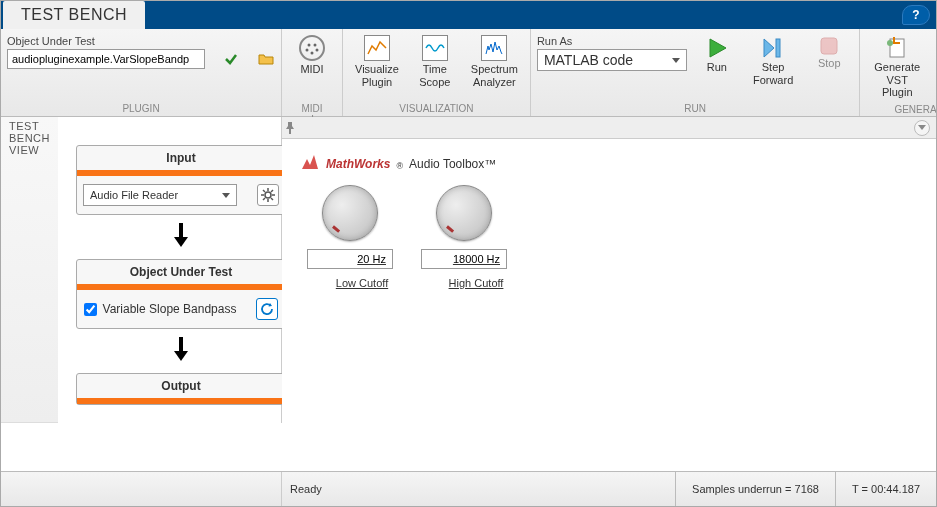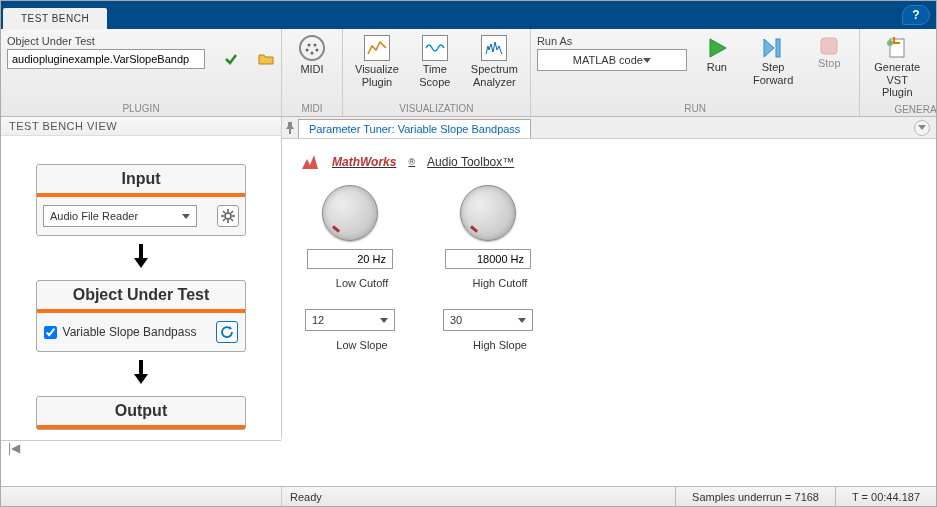--- a/index.html
+++ b/index.html
@@ -1,85 +1,85 @@
 <!DOCTYPE html>
 <html><head>
 <meta charset="utf-8">
 <style>
 * { box-sizing: border-box; margin: 0; padding: 0; }
 body { font-family: Arial, sans-serif; font-size: 12px; color: #333; background: #fff; width: 937px; height: 507px; overflow: hidden; display: flex; flex-direction: column; border: 1px solid #aaa; }
 
 
 .top-tabs { background: #004b87; height: 28px; display: flex; align-items: flex-end; padding-left: 2px; }
-.top-tab { background: #f0f0f0; color: #333; padding: 5px 18px; font-size: 10px; letter-spacing: 0.5px; border-top-left-radius: 2px; border-top-right-radius: 2px; }
+.top-tab { background: #f0f0f0; color: #333; padding: 5px 18px; font-size: 16px; letter-spacing: 0.5px; border-top-left-radius: 2px; border-top-right-radius: 2px; }
 .help-bubble { margin-left: auto; margin-right: 6px; width: 28px; height: 20px; background: #005ea8; border-radius: 10px 10px 10px 2px; display: flex; align-items: center; justify-content: center; color: #fff; font-weight: bold; border: 1px solid #2b7abf; align-self: center; }
 
 
 .toolstrip { background: linear-gradient(#f5f5f5, #e8e8e8); border-bottom: 1px solid #bbb; display: flex; height: 88px; }
 .ts-group { border-right: 1px solid #ccc; display: flex; flex-direction: column; }
 .ts-group-body { flex: 1; display: flex; align-items: flex-start; padding: 4px 6px; gap: 6px; }
 .ts-group-label { text-align: center; font-size: 10px; color: #888; padding: 1px 0 2px; }
 
 .ts-plugin-left { display: flex; flex-direction: column; gap: 2px; padding-top: 2px; }
 .ts-label { font-size: 11px; color: #444; }
 .ts-input-row { display: flex; gap: 17px; align-items: center; }
 .ts-input { width: 200px; height: 20px; border: 1px solid #999; background: #fff; padding: 2px 4px; font-size: 11px; }
 .ts-smbtn { width: 18px; height: 18px; display: flex; align-items: center; justify-content: center; cursor: pointer; }
 
 .ts-big-btn { display: flex; flex-direction: column; align-items: center; padding: 2px 6px 0; cursor: pointer; text-align: center; line-height: 1.15; min-width: 48px; }
 .ts-big-btn .icon-box { width: 26px; height: 26px; border: 1px solid #888; background: #fff; margin-bottom: 2px; display: flex; align-items: center; justify-content: center; }
 .ts-big-btn .btn-txt { font-size: 11px; color: #333; }
 
 .ts-runas { display: flex; flex-direction: column; gap: 2px; padding-top: 2px; }
-.ts-select { width: 150px; height: 22px; border: 1px solid #999; background: #fff; display: flex; align-items: center; justify-content: center; padding: 0 6px; font-size: 11px; }
+.ts-select { width: 150px; height: 22px; border: 1px solid #999; background: #fff; display: flex; align-items: center; justify-content: space-between; padding: 0 6px; font-size: 14px; }
 .caret { width: 0; height: 0; border-left: 4px solid transparent; border-right: 4px solid transparent; border-top: 5px solid #555; }
 
 
 .main { flex: 1; display: flex; min-height: 0; }
 
 
-.left-panel { width: 281px; border-right: 1px solid #ccc; display: flex; flex-direction: column; background: #fff; }
+.left-panel { width: 281px; border-right: 1px solid #ccc; display: flex; flex-direction: row; background: #fff; }
 .left-header { background: linear-gradient(#f8f8f8, #eee); border-bottom: 1px solid #ddd; padding: 3px 8px; font-size: 11px; letter-spacing: 0.5px; color: #555; }
 .left-body { flex: 1; padding: 28px 18px 10px; display: flex; flex-direction: column; align-items: center; gap: 6px; }
 
 .stage { width: 210px; border: 1px solid #aaa; border-radius: 3px; background: #f7f7f7; }
-.stage-title { text-align: center; font-weight: bold; font-size: 16px; padding: 5px 0; border-bottom: 4px solid #f97316; }
+.stage-title { text-align: center; font-weight: bold; font-size: 12px; padding: 5px 0; border-bottom: 6px solid #f97316; }
 .stage-body { padding: 8px 6px; display: flex; gap: 20px; align-items: center; justify-content: center; }
 .stage-select { flex: 1; height: 22px; border: 1px solid #999; background: #fff; display: flex; align-items: center; justify-content: space-between; padding: 0 6px; font-size: 11px; }
 .gear-btn { width: 22px; height: 22px; border: 1px solid #999; border-radius: 3px; display: flex; align-items: center; justify-content: center; background: #fff; cursor: pointer; }
 .refresh-btn { width: 22px; height: 22px; border: 1px solid #0077cc; border-radius: 3px; display: flex; align-items: center; justify-content: center; background: #fff; cursor: pointer; color: #0077cc; font-weight: bold; }
 .chk { display: flex; gap: 6px; align-items: center; font-size: 12px; }
 .arrow-down-big { font-size: 24px; color: #000; line-height: 1; }
 
 .left-footer { height: 18px; border-top: 1px solid #ccc; display: flex; align-items: center; padding: 0 4px; }
 .pager-btn { color: #888; font-size: 12px; cursor: pointer; padding: 0 3px; }
 
 
 .right-panel { flex: 1; display: flex; flex-direction: column; }
 .right-tabs { display: flex; background: #eee; border-bottom: 1px solid #ccc; height: 22px; align-items: flex-end; }
 .rtab-pin { width: 16px; display: flex; align-items: center; justify-content: center; color: #888; cursor: pointer; align-self: center; }
 .rtab { background: #fff; border: 1px solid #aaa; border-bottom: none; padding: 3px 10px; font-size: 11px; color: #0066cc; }
 .rtab-dd { margin-left: auto; margin-right: 6px; width: 16px; height: 16px; border: 1px solid #bbb; border-radius: 8px; background: #f5f5f5; display: flex; align-items: center; justify-content: center; align-self: center; cursor: pointer; }
 
 .right-body { flex: 1; padding: 14px 18px; background: #fff; overflow: auto; }
-.brand-row { display: flex; align-items: center; gap: 12px; margin-bottom: 14px; text-decoration: underline; }
-
-.params-row { display: flex; gap: 38px; margin-bottom: 20px; }
+.brand-row { display: flex; align-items: flex-end; gap: 6px; margin-bottom: 14px; }
+
+.params-row { display: flex; gap: 14px; margin-bottom: 20px; text-decoration: underline; }
 .param-col { display: flex; flex-direction: column; align-items: center; gap: 8px; width: 100px; }
 
 .knob { width: 56px; height: 56px; border-radius: 50%; background: radial-gradient(circle at 35% 35%, #eee, #bbb); border: 1px solid #888; position: relative; box-shadow: inset 0 0 6px rgba(0,0,0,0.2), 0 1px 2px rgba(0,0,0,0.3); }
 .knob:before { content: ""; position: absolute; left: 10px; bottom: 12px; width: 8px; height: 3px; background: #a33; transform: rotate(40deg); transform-origin: left; }
 
 .val-input { width: 86px; height: 20px; border: 1px solid #999; text-align: right; padding: 2px 6px; font-size: 11px; background: #fff; }
 .param-label { font-size: 11px; color: #333; margin-left: 24px; }
 
 .param-select { width: 90px; height: 22px; border: 1px solid #999; background: #fff; display: flex; align-items: center; justify-content: space-between; padding: 0 6px; font-size: 11px; }
 
 
-.statusbar { height: 20px; border-top: 1px solid #bbb; background: linear-gradient(#f5f5f5,#e8e8e8); display: flex; align-items: center; font-size: 11px; color: #333; margin-top: 48px; }
+.statusbar { height: 35px; border-top: 1px solid #bbb; background: linear-gradient(#f5f5f5,#e8e8e8); display: flex; align-items: center; font-size: 11px; color: #333; margin-top: 48px; }
 .statusbar .s-left { width: 281px; border-right: 1px solid #ccc; height: 100%; }
 .statusbar .s-ready { padding: 0 8px; flex: 1; }
 .statusbar .s-cell { border-left: 1px solid #bbb; padding: 0 16px; height: 100%; display: flex; align-items: center; }
 </style>
 </head>
 <body>
 
 <div class="top-tabs">
   <div class="top-tab">TEST BENCH</div>
   <div class="help-bubble">?</div>
@@ -290,21 +290,20 @@
     </div>
   </div>
 
   <div class="right-panel">
     <div class="right-tabs">
       <div class="rtab-pin">
         <svg width="10" height="12" viewBox="0 0 10 12">
             <path d="M3 0 h4 v4 l2 3 h-3 v5 l-2 -0 v-5 h-3 l2 -3 z" fill="#888"></path>
           </svg>
       </div>
-      <div class="rtab">Parameter Tuner: Variable Slope Bandpass</div>
       <div class="rtab-dd">
         <span class="caret" style="border-top-color:#888"></span>
       </div>
     </div>
     <div class="right-body">
       <div class="brand-row">
         <svg width="20" height="18" viewBox="0 0 20 18">
             <path d="M2 16 L7 6 L10 12 L14 2 L18 16 Z" fill="#d9534f"></path>
           </svg>
         <span style="font-weight:bold;font-style:italic;color:#b33">MathWorks</span>
@@ -318,36 +317,20 @@
           <input class="val-input" value="20 Hz" style="">
           <div class="param-label">Low Cutoff</div>
         </div>
         <div class="param-col">
           <div class="knob"></div>
           <input class="val-input" value="18000 Hz" style="">
           <div class="param-label">High Cutoff</div>
         </div>
       </div>
 
-      <div class="params-row">
-        <div class="param-col">
-          <div class="param-select" style="width:90px">
-            <span>12</span>
-            <span class="caret"></span>
-          </div>
-          <div class="param-label">Low Slope</div>
-        </div>
-        <div class="param-col">
-          <div class="param-select" style="width:90px">
-            <span>30</span>
-            <span class="caret"></span>
-          </div>
-          <div class="param-label">High Slope</div>
-        </div>
-      </div>
     </div>
   </div>
 </div>
 
 <div class="statusbar">
   <div class="s-left"></div>
   <div class="s-ready">Ready</div>
   <div class="s-cell">Samples underrun = 7168</div>
   <div class="s-cell">T = 00:44.187</div>
 </div>

